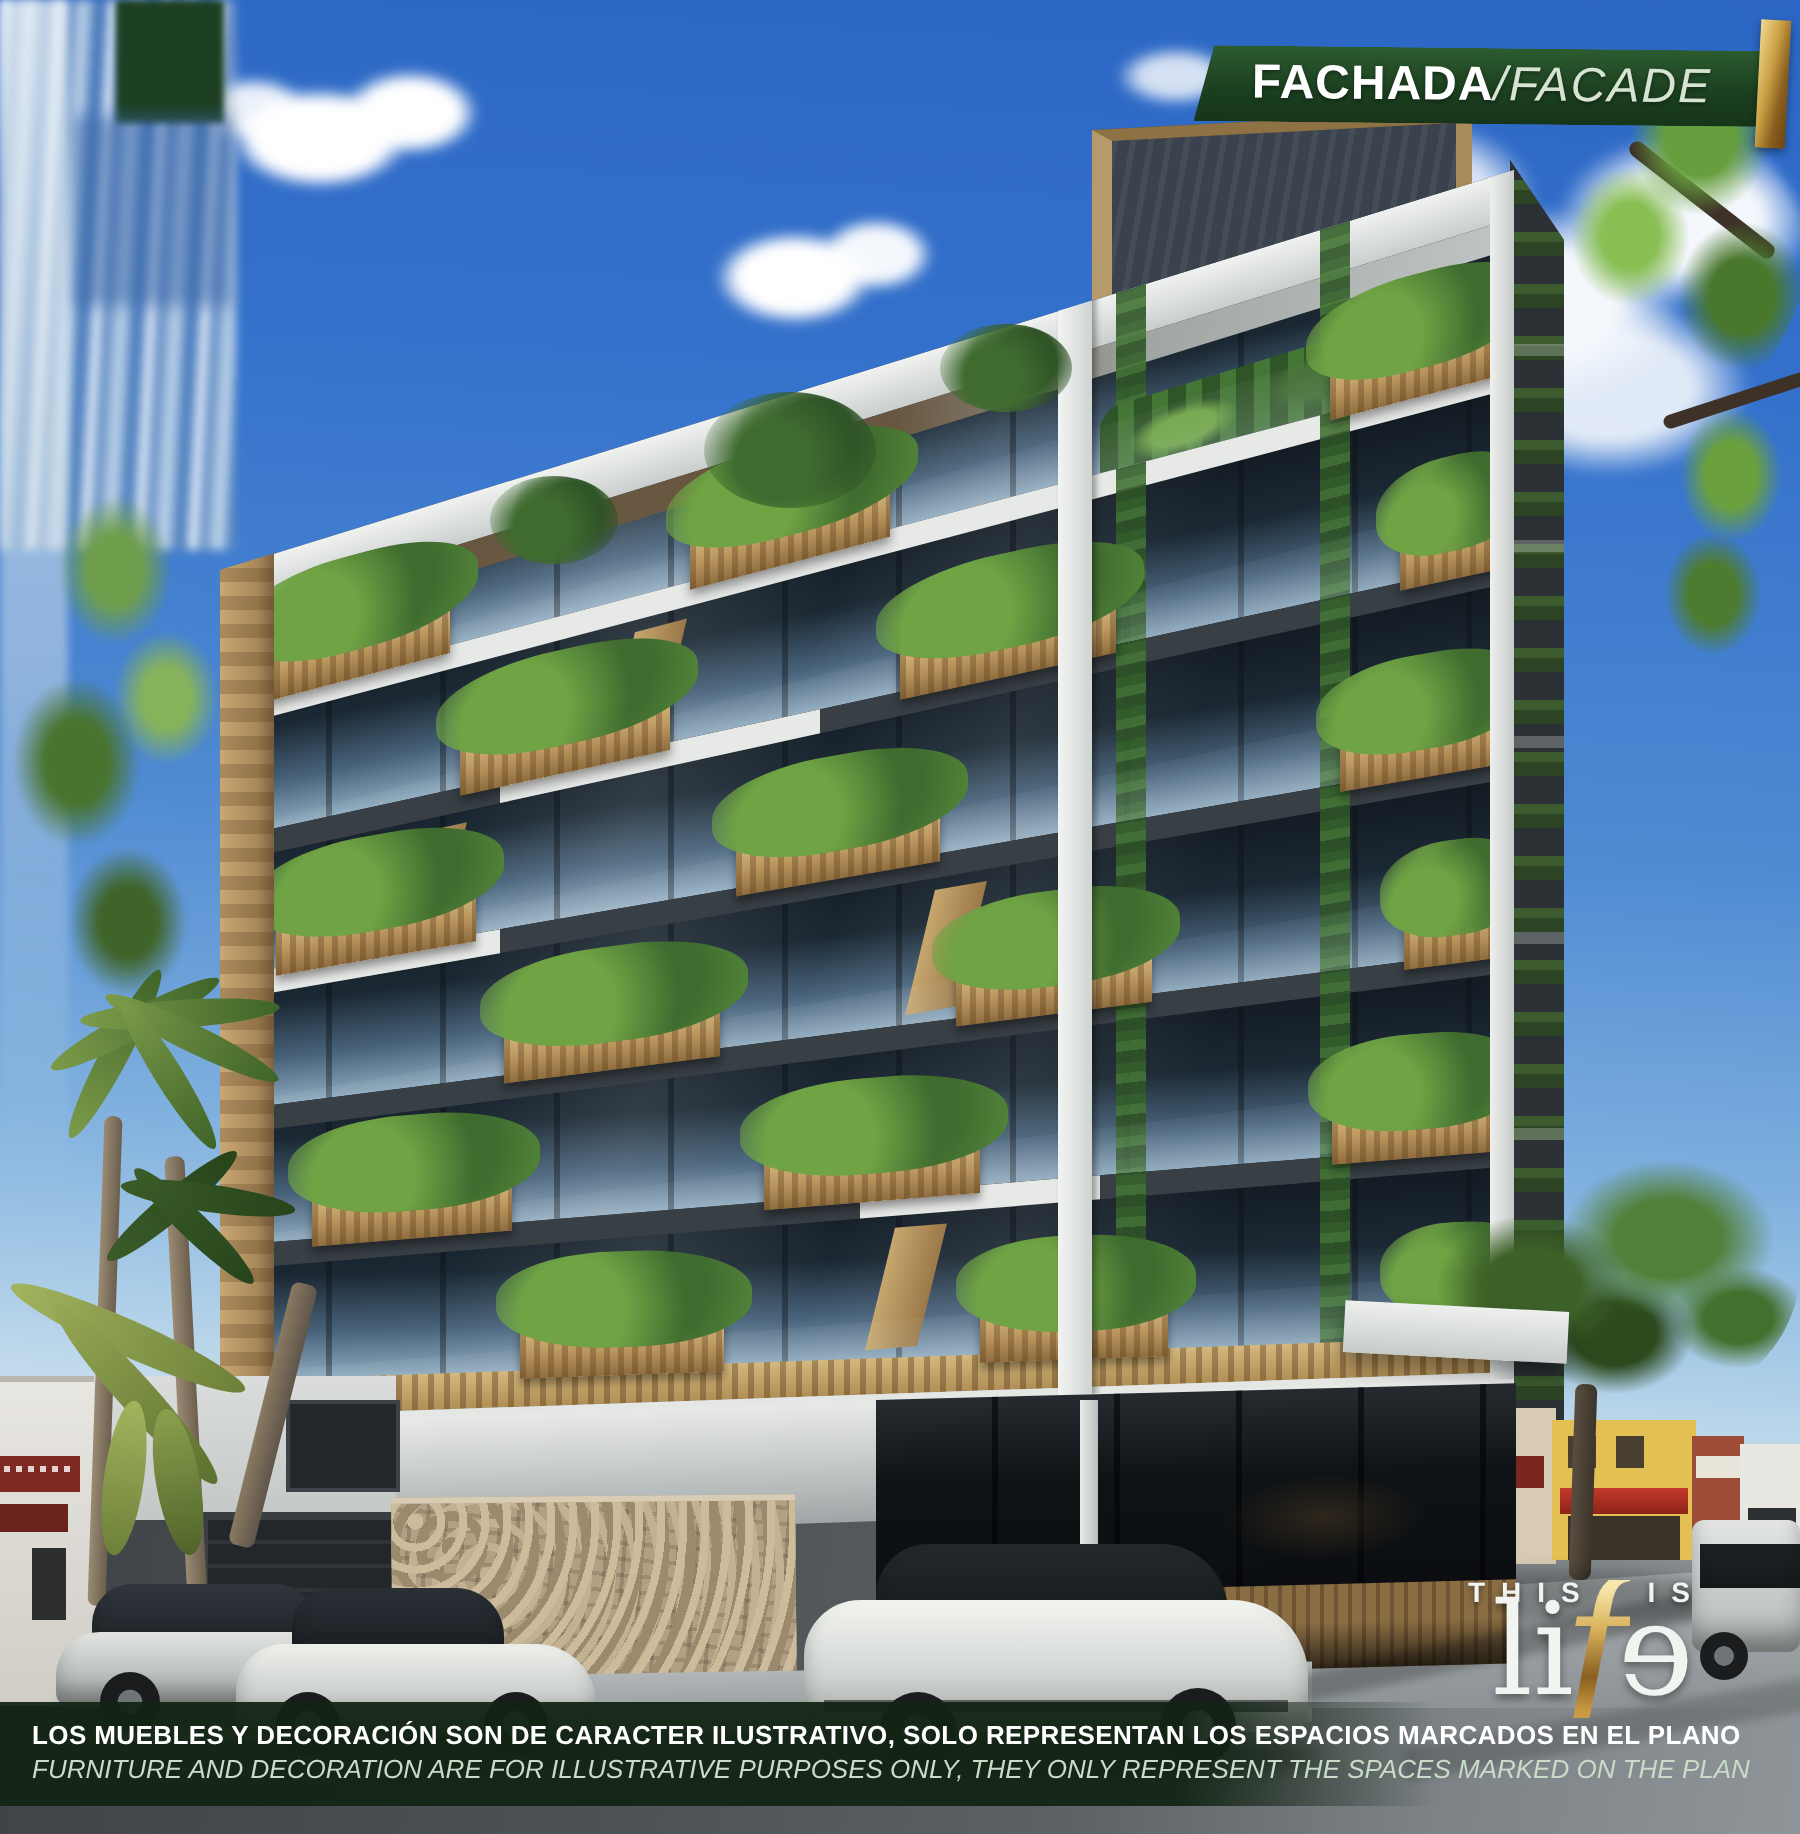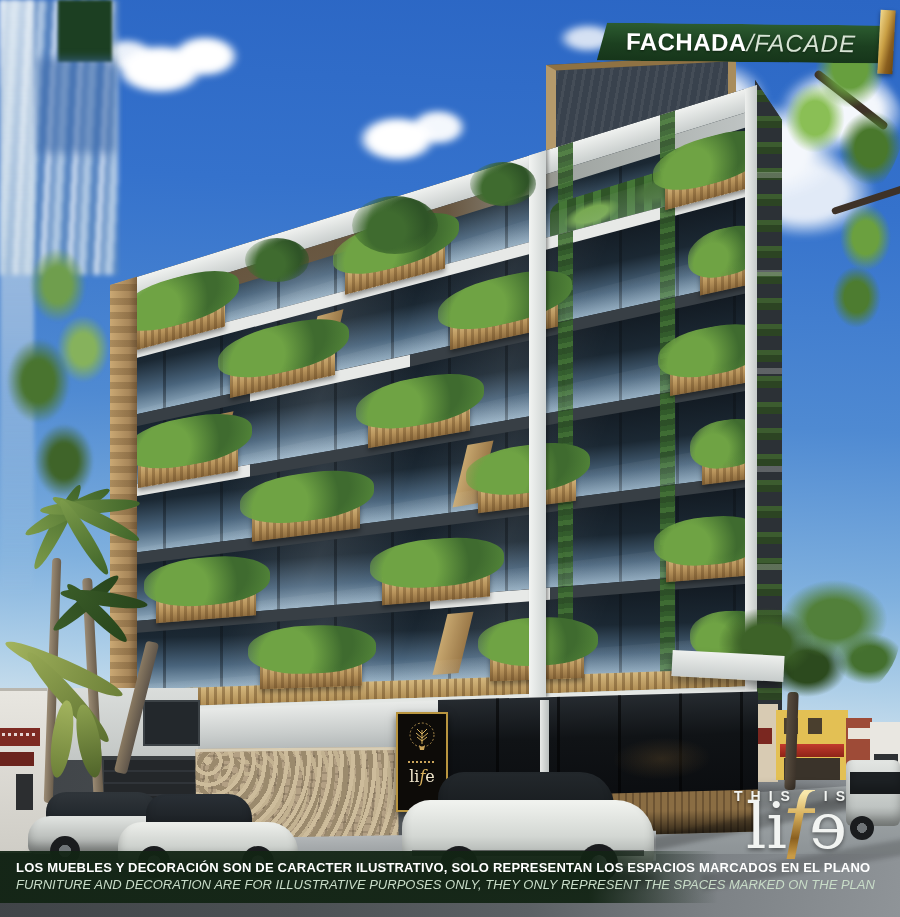--- a/index.html
+++ b/index.html
@@ -315,29 +315,20 @@
   <div class="a lwall"></div>
   <div class="a lwin"></div>
   <div class="a garage"></div>
   <div class="a stone"></div>
   <div class="a walkL"></div>
   <div class="a canopy-ent"></div>
 
   <div class="a shadowbar" style="left:610px;top:812px;width:320px;height:14px;transform:rotate(-12deg);"></div>
   <div class="a shadowbar" style="left:700px;top:852px;width:260px;height:16px;transform:rotate(-10deg);opacity:.7;"></div>
 
-  <div class="a bsign">
-    <svg width="30" height="34" viewBox="0 0 30 34" style="margin-top:7px;">
-      <circle cx="15" cy="14" r="12" fill="none" stroke="#caa45a" stroke-width="0.8" stroke-dasharray="2 2"></circle>
-      <path d="M15 23 V9 M15 13 L10 8 M15 13 L20 8 M15 17 L9 12 M15 17 L21 12 M15 20 L10 16 M15 20 L20 16" stroke="#d4af5e" stroke-width="1" fill="none"></path>
-      <path d="M12 24 Q15 27 18 24 L17 29 H13 Z" fill="#caa45a"></path>
-    </svg>
-    <div class="dots"></div>
-    <div class="signlife"><span>li</span><span class="gf2">f</span><span>e</span></div>
-  </div>
 
   <div class="a blob" style="left:0;top:205px;width:128px;height:320px;filter:blur(1px);background:
       radial-gradient(46px 60px at 45% 25%,#6f9e4d 30%,rgba(0,0,0,0) 62%),
       radial-gradient(50px 66px at 30% 55%,#49742f 32%,rgba(0,0,0,0) 64%),
       radial-gradient(44px 56px at 65% 45%,#86b25c 28%,rgba(0,0,0,0) 60%),
       radial-gradient(48px 60px at 50% 80%,#3f6429 30%,rgba(0,0,0,0) 62%);"></div>
   <div class="a trunk" style="left:48px;top:558px;width:9px;height:245px;transform:rotate(2deg);"></div>
   <div class="a trunk" style="left:88px;top:578px;width:10px;height:225px;transform:rotate(-3deg);"></div>
   <div class="a trunk" style="left:130px;top:640px;width:13px;height:135px;transform:rotate(14deg);background:linear-gradient(90deg,#8a7a62,#5f554a);"></div>
   <div class="leaf a" style="left:10px;top:520px;width:95px;transform:rotate(-62deg);"></div>

